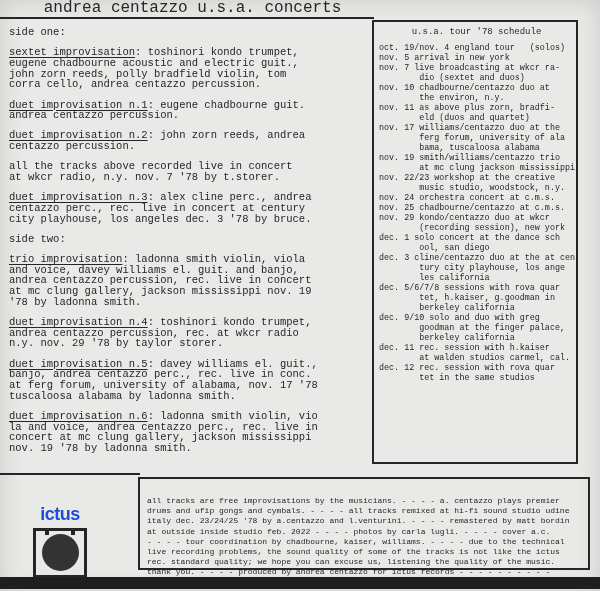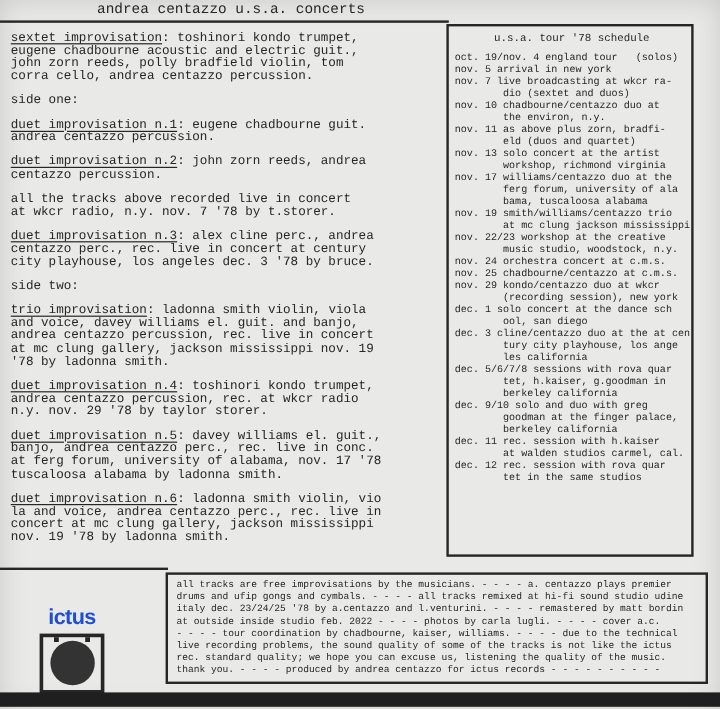--- a/index.html
+++ b/index.html
@@ -7,39 +7,39 @@
     position:relative;
     width:600px;height:591px;
     background:var(--paper,#e9e9e7);
     color:var(--ink,#262626);
     font-family:"Liberation Mono","DejaVu Sans Mono",monospace;
     overflow:hidden;
     box-shadow:inset 0 0 22px rgba(60,60,55,0.18);
   }
   .album-title{
     position:absolute;top:1px;left:0;width:385px;
-    text-align:center;font-size:12px;line-height:14px;
+    text-align:center;font-size:16px;line-height:14px;
   }
   .title-rule{position:absolute;top:17px;left:0;width:374px;height:2px;background:var(--ink,#262626);}
   .tracklist{position:absolute;top:27px;left:9px;width:358px;font-size:10.5px;line-height:10.7px;}
   .block{white-space:pre;margin-bottom:9.5px;}
   .block:last-child{margin-bottom:0;}
   .u{text-decoration:underline;text-underline-offset:1.5px;}
   .schedule{
     position:absolute;top:20px;left:372px;width:206px;height:444px;
     border:2px solid var(--ink,#262626);box-sizing:border-box;
     padding:5px 2px 19px 5px;font-size:8.4px;line-height:10px;
   }
   .schedule-title{text-align:center;font-size:9px;line-height:10px;margin-bottom:6px;}
   .entry{white-space:pre;}
   .logo-divider{position:absolute;top:473px;left:0;width:140px;height:2px;background:var(--ink,#262626);}
   .credits{
     position:absolute;top:477px;left:138px;width:452px;height:93px;
     border:2px solid var(--ink,#262626);box-sizing:border-box;
-    padding:4px 7px;font-size:8px;line-height:10.2px;
+    padding:17px 7px;font-size:8px;line-height:10.2px;
   }
   .credits-text{white-space:pre;}
   .logo{position:absolute;left:32px;top:506px;width:56px;text-align:center;}
   .wordmark{
     font-family:"Liberation Sans",sans-serif;font-weight:bold;
     font-size:18px;line-height:16px;letter-spacing:-0.5px;color:#1d4ed8;
   }
   .logo-box{
     margin:6px auto 0;width:54px;height:50px;
     border:3px solid #262626;box-sizing:border-box;position:relative;background:transparent;
@@ -52,25 +52,25 @@
 </style>
 </head>
 <body>
 
 <div class="page">
 
   <div class="album-title">andrea centazzo u.s.a. concerts</div>
   <div class="title-rule"></div>
 
   <div class="tracklist">
+      <div class="block">side one:</div>
       <div class="block"><span class="u">sextet improvisation</span>: toshinori kondo trumpet,
 eugene chadbourne acoustic and electric guit.,
 john zorn reeds, polly bradfield violin, tom
 corra cello, andrea centazzo percussion.</div>
-      <div class="block">side one:</div>
       <div class="block"><span class="u">duet improvisation n.1</span>: eugene chadbourne guit.
 andrea centazzo percussion.</div>
       <div class="block"><span class="u">duet improvisation n.2</span>: john zorn reeds, andrea
 centazzo percussion.</div>
       <div class="block">all the tracks above recorded live in concert
 at wkcr radio, n.y. nov. 7 '78 by t.storer.</div>
       <div class="block"><span class="u">duet improvisation n.3</span>: alex cline perc., andrea
 centazzo perc., rec. live in concert at century
 city playhouse, los angeles dec. 3 '78 by bruce.</div>
       <div class="block">side two:</div>
@@ -96,22 +96,20 @@
     <div class="schedule-title">u.s.a. tour '78 schedule</div>
     <div>
         <div class="entry">oct. 19/nov. 4 england tour   (solos)</div>
         <div class="entry">nov. 5 arrival in new york</div>
         <div class="entry">nov. 7 live broadcasting at wkcr ra-
         dio (sextet and duos)</div>
         <div class="entry">nov. 10 chadbourne/centazzo duo at
         the environ, n.y.</div>
         <div class="entry">nov. 11 as above plus zorn, bradfi-
         eld (duos and quartet)</div>
-        <div class="entry">nov. 13 solo concert at the artist
-        workshop, richmond virginia</div>
         <div class="entry">nov. 17 williams/centazzo duo at the
         ferg forum, university of ala
         bama, tuscaloosa alabama</div>
         <div class="entry">nov. 19 smith/williams/centazzo trio
         at mc clung jackson mississippi</div>
         <div class="entry">nov. 22/23 workshop at the creative
         music studio, woodstock, n.y.</div>
         <div class="entry">nov. 24 orchestra concert at c.m.s.</div>
         <div class="entry">nov. 25 chadbourne/centazzo at c.m.s.</div>
         <div class="entry">nov. 29 kondo/centazzo duo at wkcr

